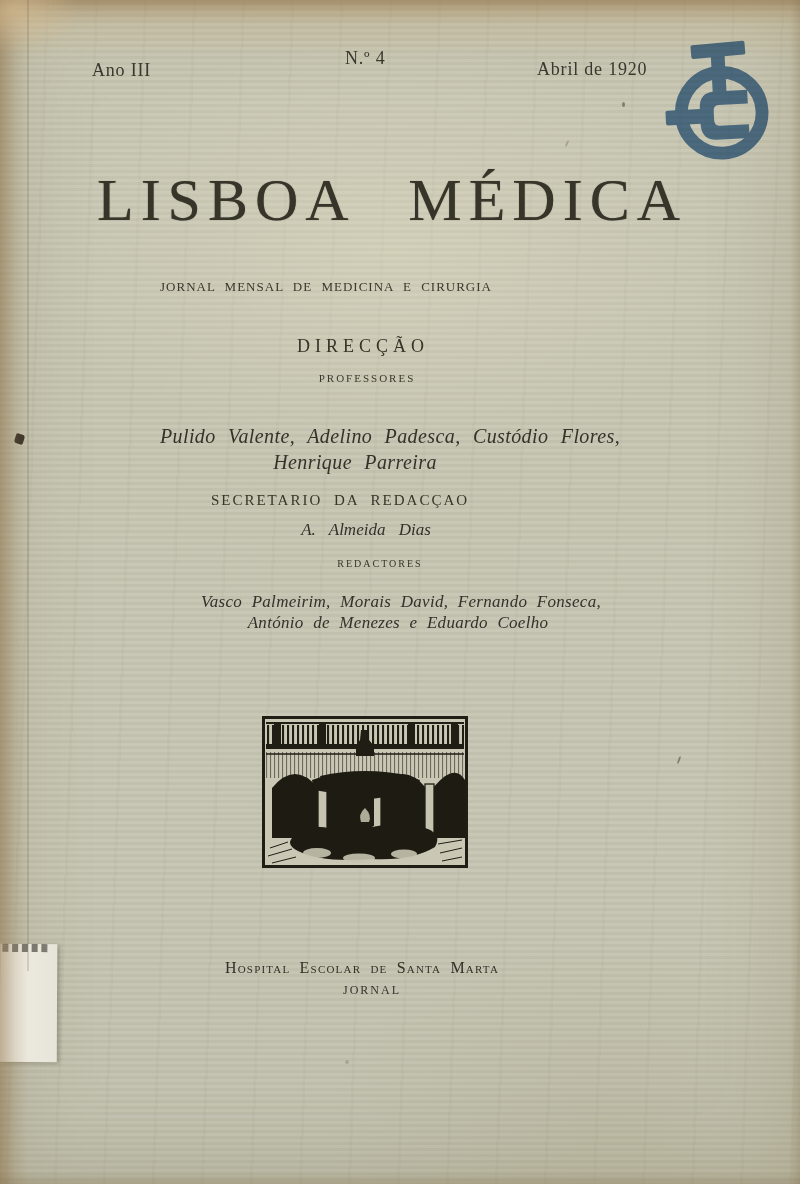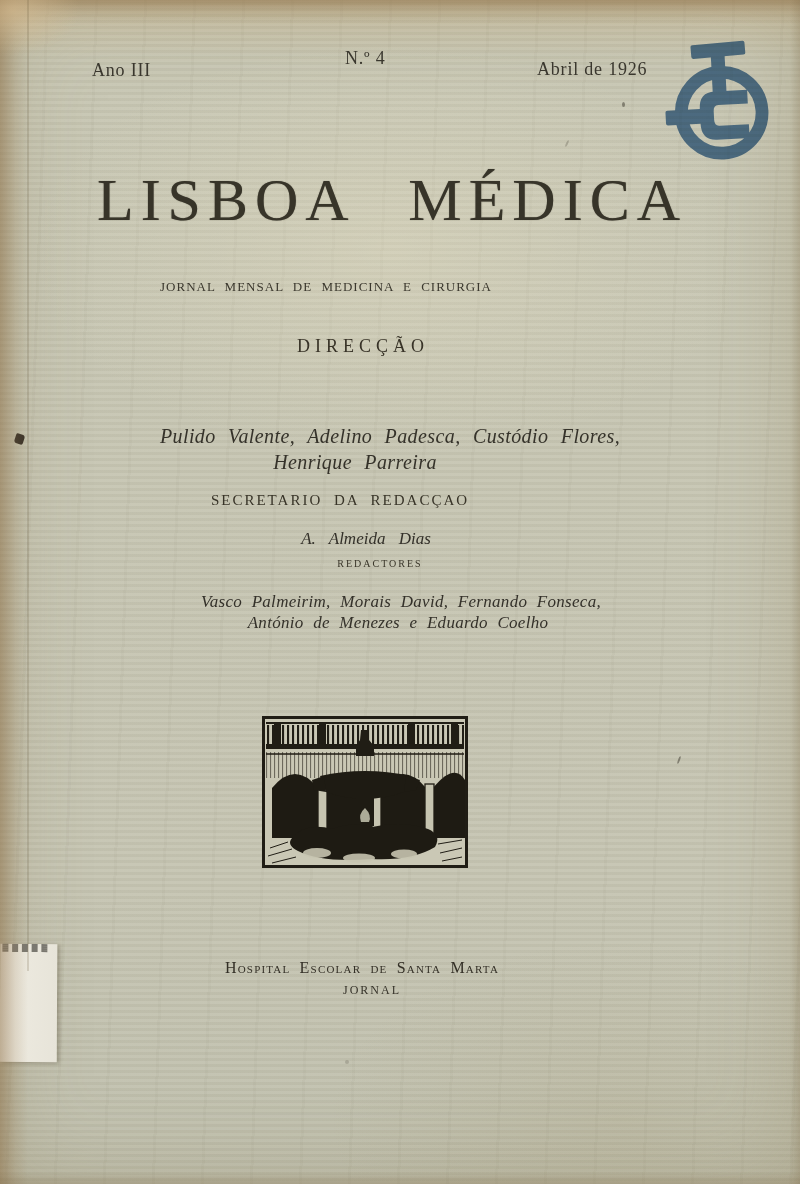--- a/index.html
+++ b/index.html
@@ -42,21 +42,21 @@
     color:#373429;font-family:"Liberation Serif",serif;font-weight:400;
     transform:translateX(30px);text-shadow:0 0 1px rgba(55,52,41,.6);text-align:center;}
   .subtitle{top:279px;font-size:13px;letter-spacing:1px;word-spacing:5px;color:#3b382e;transform:translateX(-36px);}
   .h-direccao{top:336px;font-size:18px;letter-spacing:5px;color:#383328;transform:translateX(1px);}
   .h-prof{top:372px;font-size:11px;letter-spacing:2px;color:#3b382e;transform:translateX(5px);}
   .iline{font-style:italic;font-size:20px;word-spacing:7px;letter-spacing:.4px;color:#35322a;}
   .prof1{top:399px;transform:translateX(39px);}
   .prof2{top:425px;transform:translateX(28px);}
   .prof3{top:451px;transform:translateX(-7px);}
   .h-secret{top:492px;font-size:15px;letter-spacing:2px;word-spacing:6px;color:#383428;transform:translateX(-22px);}
-  .secret-name{top:520px;font-style:italic;font-size:17px;word-spacing:9px;transform:translateX(4px);margin-top:9px;}
+  .secret-name{top:520px;font-style:italic;font-size:17px;word-spacing:9px;transform:translateX(4px);}
   .h-redact{top:558px;font-size:10px;letter-spacing:2px;color:#383428;transform:translateX(18px);}
   .rline{font-style:italic;font-size:17px;word-spacing:5px;letter-spacing:.3px;}
   .red1{top:592px;transform:translateX(39px);}
   .red2{top:613px;transform:translateX(36px);}
 
   .woodcut{position:absolute;left:262px;top:716px;width:206px;height:152px;}
 
   .imprint1{top:959px;font-size:16px;font-variant:small-caps;letter-spacing:1.2px;word-spacing:4px;color:#332f26;}
   .imprint2{top:983px;font-size:12px;letter-spacing:2px;color:#36332a;transform:translateX(10px);}
 
@@ -79,36 +79,37 @@
   .sp3{left:566px;top:140px;width:2px;height:7px;transform:rotate(25deg);opacity:.5;}
   .sp4{left:345px;top:1060px;width:4px;height:4px;opacity:.4;}
 </style>
 </head>
 <body>
 
 <div class="page">
 
   <span class="meta meta-ano">Ano III</span>
   <span class="meta meta-num">N.º 4</span>
-  <span class="meta meta-date">Abril de 1926</span>
+  <span class="meta meta-date">Abril de 1920</span>
 
   <svg class="stamp" viewBox="0 0 116 132" aria-hidden="true">
     <g fill="#4673a5" stroke="none">
       <circle cx="58" cy="79" r="41" fill="none" stroke="#4673a5" stroke-width="13"></circle>
       <rect x="30" y="8" width="55" height="14" rx="2" transform="rotate(-2 57 15)"></rect>
       <rect x="50" y="19" width="14" height="40"></rect>
       <path d="M85 57 L52 57 Q36 57 36 74 L36 89 Q36 106 52 106 L85 106 L85 92 L55 92 Q50 92 50 86 L50 77 Q50 71 55 71 L85 71 Z"></path>
       <rect x="1" y="74" width="37" height="15" rx="2"></rect>
     </g>
   </svg>
 
   <div class="cline title">LISBOA MÉDICA</div>
   <div class="cline subtitle">JORNAL MENSAL DE MEDICINA E CIRURGIA</div>
 
   <div class="cline h-direccao">DIRECÇÃO</div>
+  <div class="cline h-prof">PROFESSORES</div>
   <div class="cline iline prof2">Pulido Valente, Adelino Padesca, Custódio Flores,</div>
   <div class="cline iline prof3">Henrique Parreira</div>
 
   <div class="cline h-secret">SECRETARIO DA REDACÇAO</div>
   <div class="cline secret-name">A. Almeida Dias</div>
 
   <div class="cline h-redact">REDACTORES</div>
   <div class="cline rline red1">Vasco Palmeirim, Morais David, Fernando Fonseca,</div>
   <div class="cline rline red2">António de Menezes e Eduardo Coelho</div>
 

